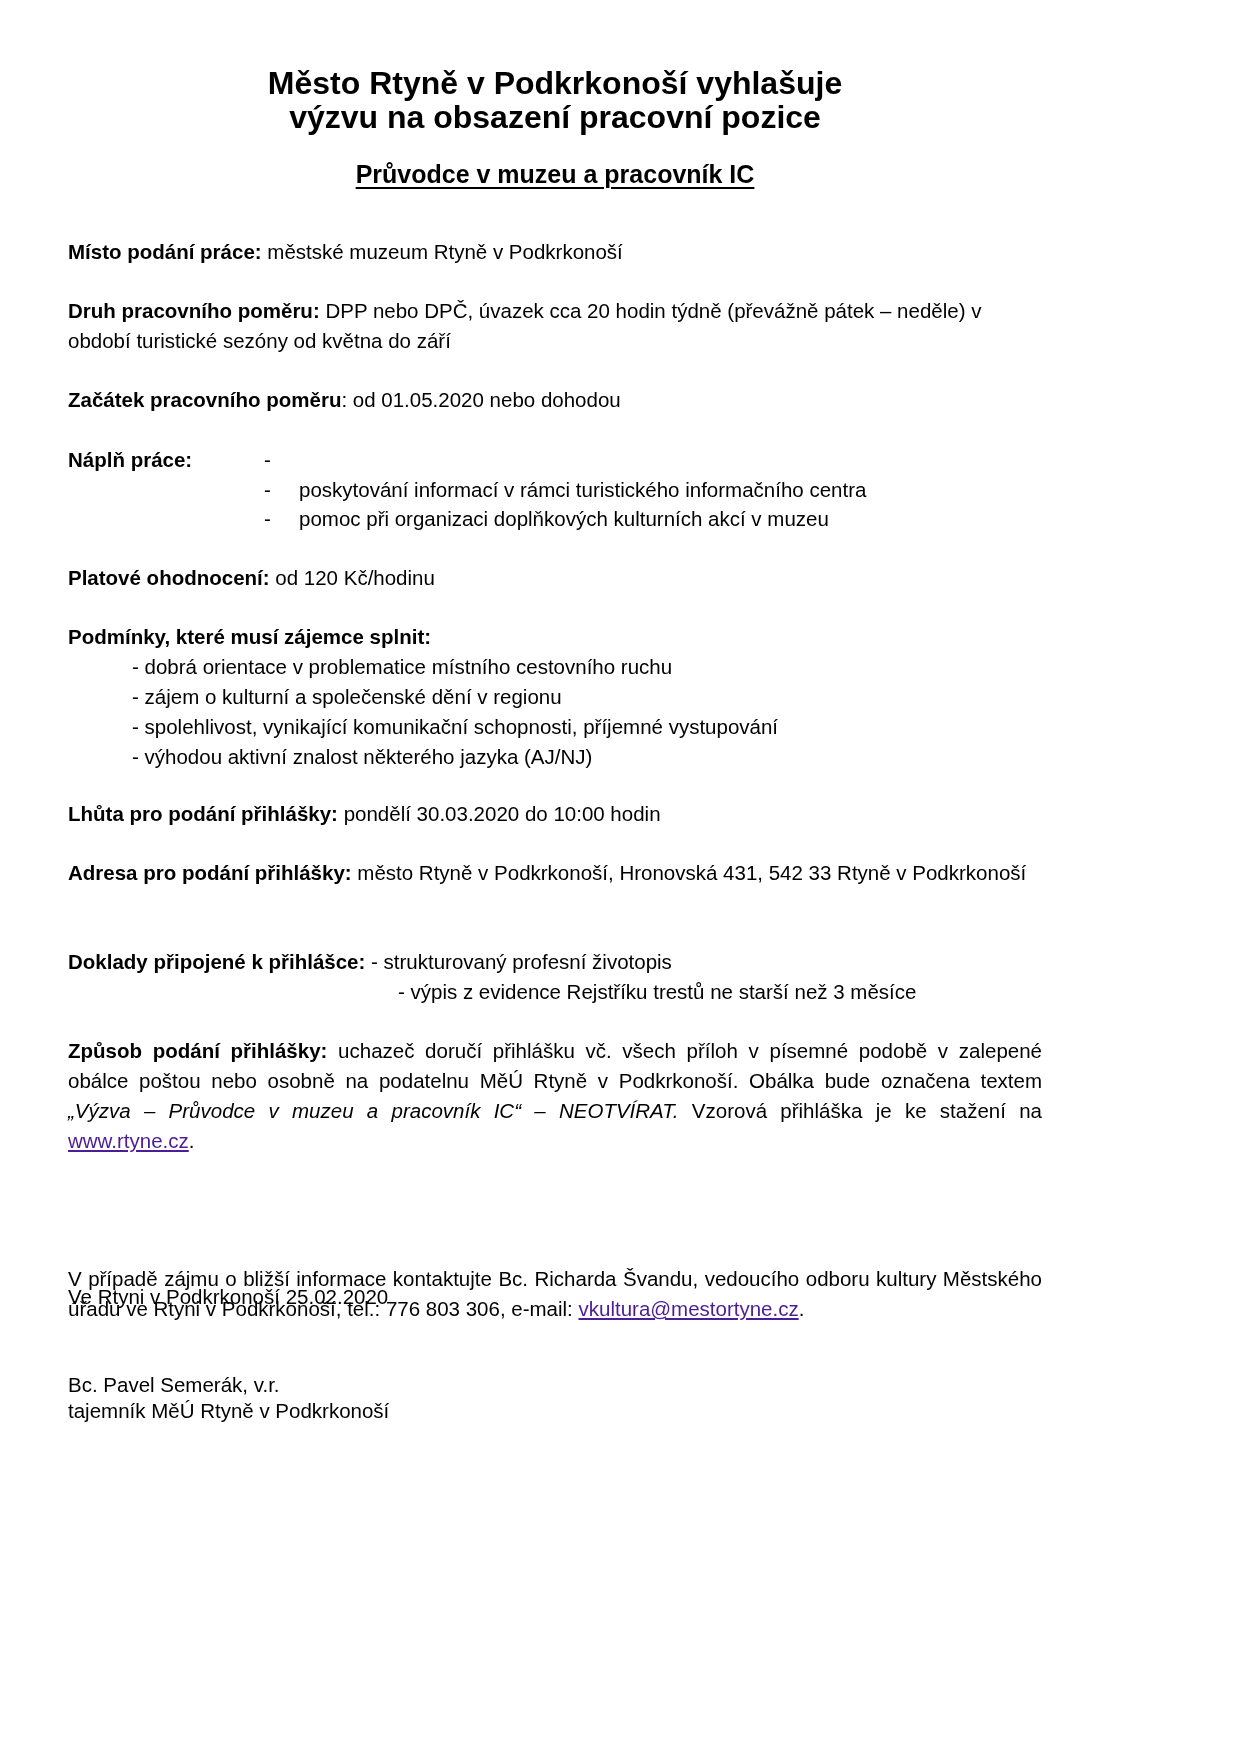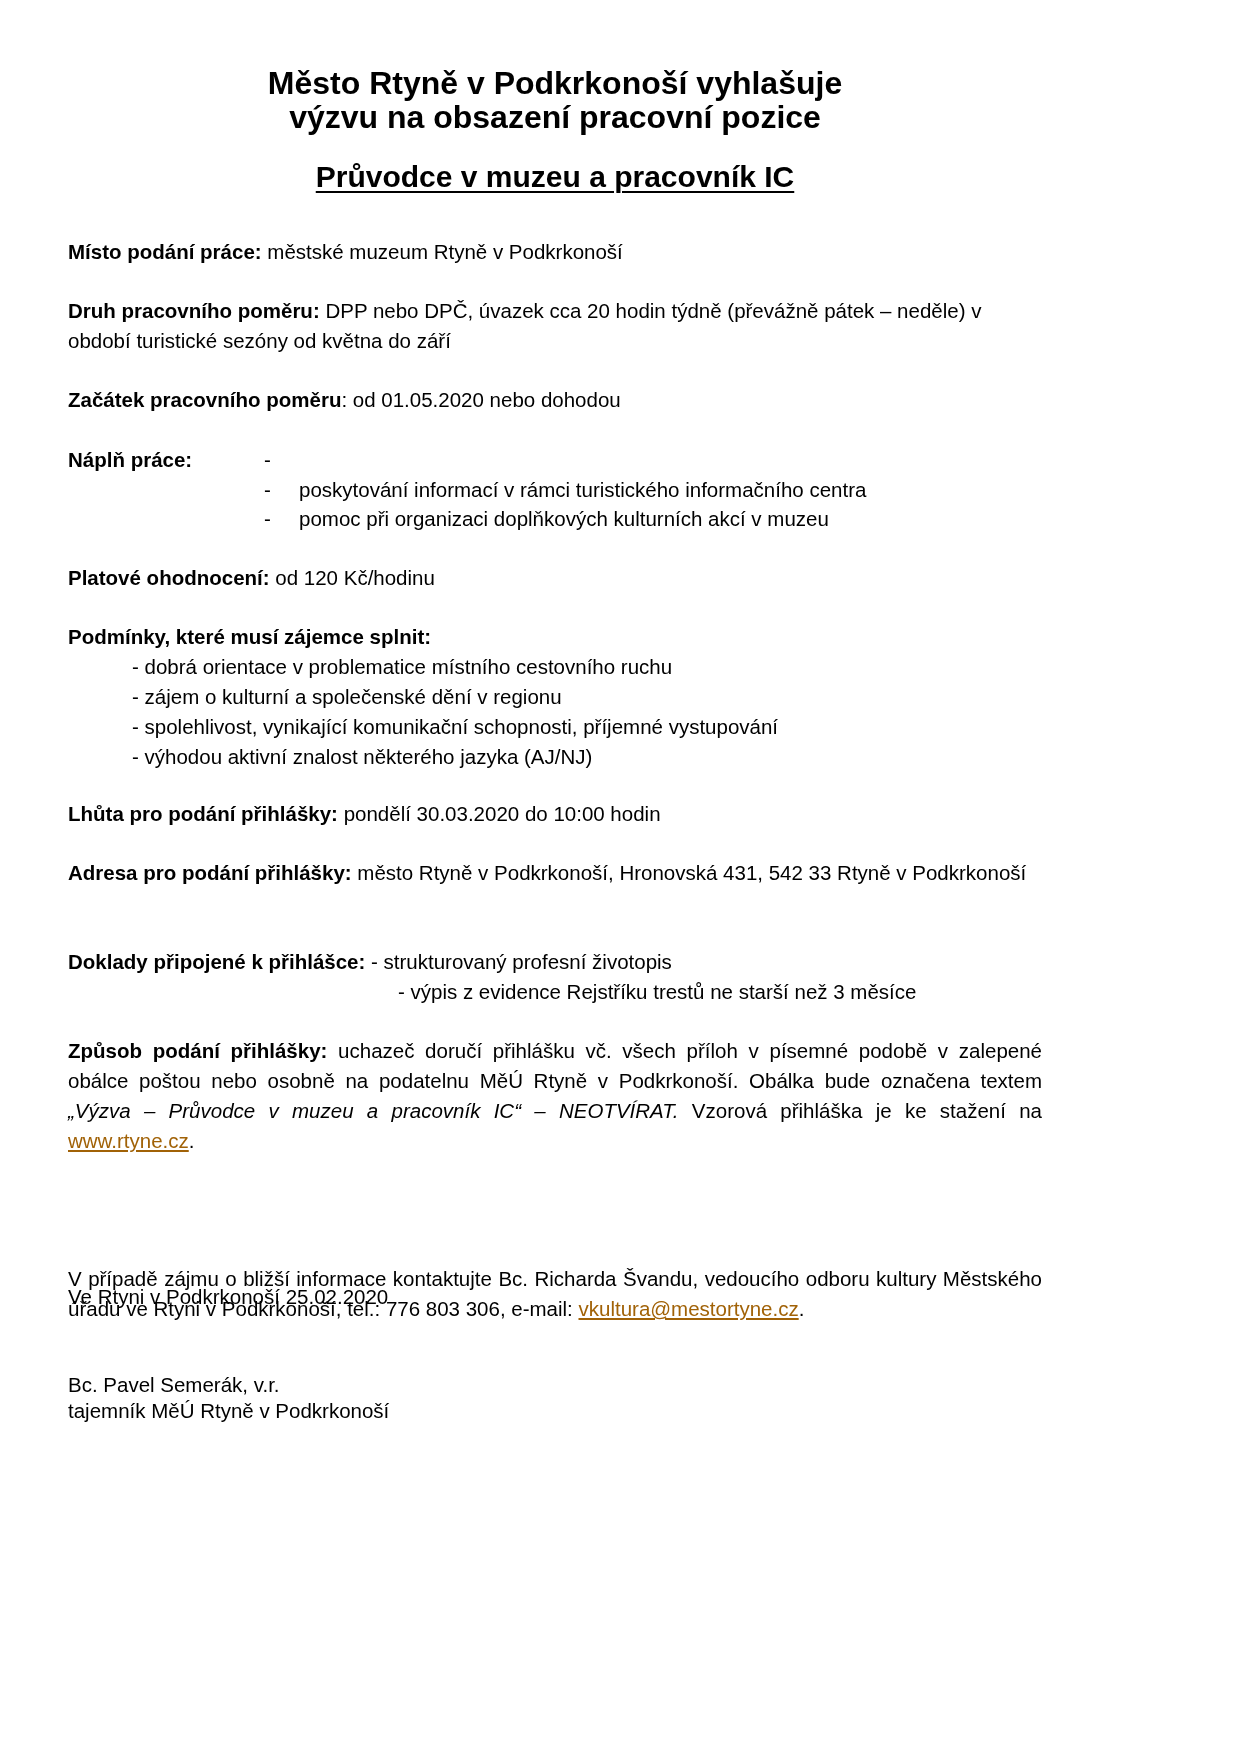--- a/index.html
+++ b/index.html
@@ -4,29 +4,29 @@
 <style>
   html, body { margin: 0; padding: 0; background: #ffffff; }
   body {
     width: 1240px; height: 1754px; position: relative; overflow: hidden;
     font-family: "Liberation Sans", sans-serif; color: #000; font-size: 20.5px;
   }
   .page { position: absolute; left: 68px; top: 0; width: 974px; }
   .title-block { position: absolute; top: 66px; left: 0; width: 974px; text-align: center; }
   .title-line { font-weight: bold; font-size: 32px; line-height: 34px; display: block; }
   .job-title { position: absolute; top: 160px; left: 0; width: 974px; text-align: center; }
-  .job-title span { font-weight: bold; font-size: 30px; text-decoration: underline; text-underline-offset: 4px; text-decoration-thickness: 2px; }
+  .job-title span { font-weight: bold; font-size: 25px; text-decoration: underline; text-underline-offset: 4px; text-decoration-thickness: 2px; }
   .sec { position: absolute; left: 0; width: 974px; line-height: 30px; }
   .lbl { font-weight: bold; }
   .just { text-align: justify; }
   .dash { position: absolute; left: 196px; }
   .btext { position: absolute; left: 231px; white-space: nowrap; }
   .req-item { padding-left: 64px; display: block; }
   .doc-item2 { padding-left: 330px; display: block; }
-  a.lnk { color: #a16207; text-decoration: underline; }
+  a.lnk { color: #4c1d95; text-decoration: underline; }
   i { font-style: italic; }
 </style>
 </head>
 <body>
 
 <div class="page">
 
   <div class="title-block">
     <span class="title-line">Město Rtyně v Podkrkonoší vyhlašuje</span>
     <span class="title-line">výzvu na obsazení pracovní pozice</span>

